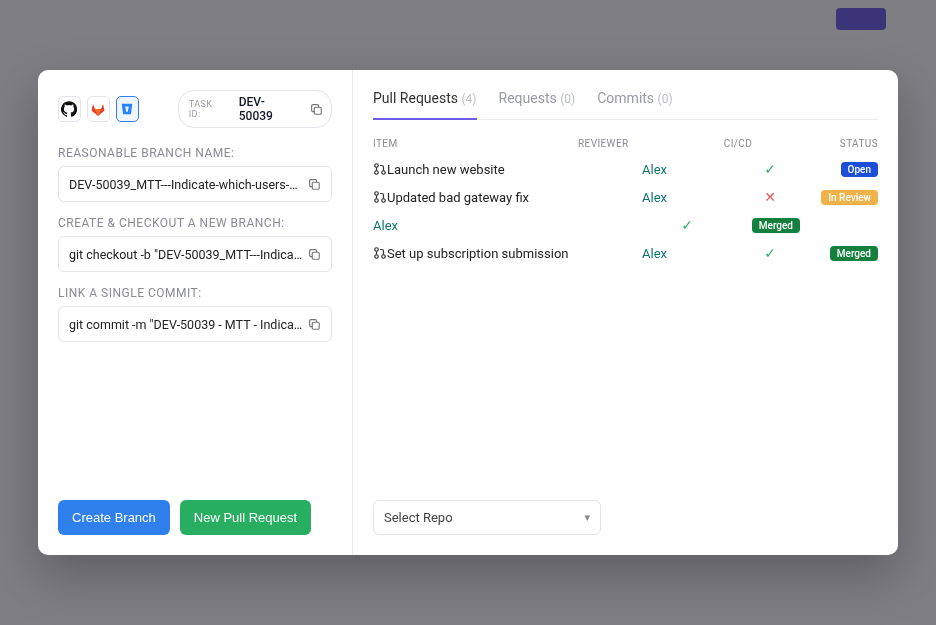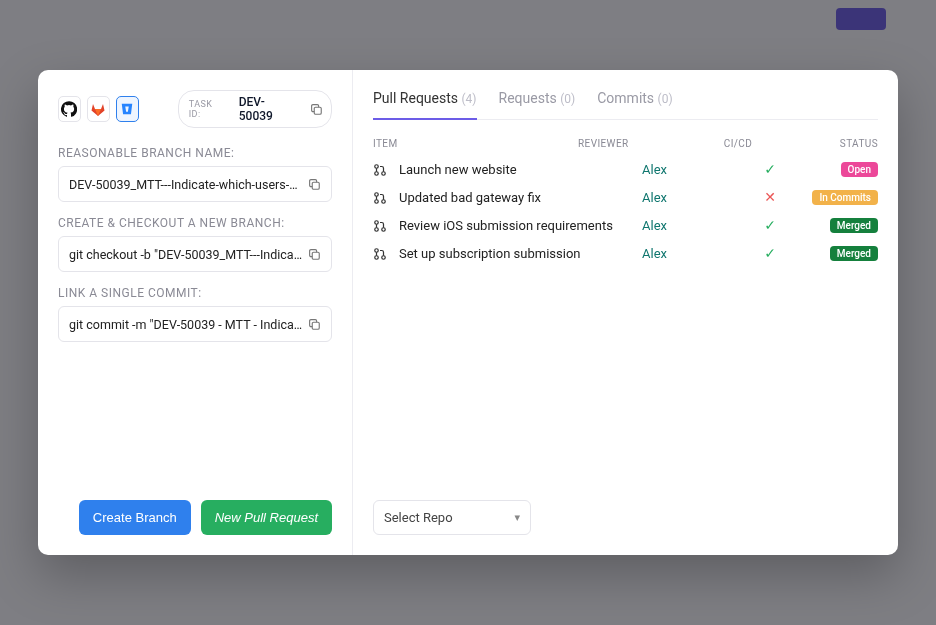--- a/index.html
+++ b/index.html
@@ -96,31 +96,31 @@
     margin-bottom: 14px;
     font-size: 12.5px;
     color:#222;
   }
   .field-text {
     flex:1;
     white-space:nowrap; overflow:hidden; text-overflow:ellipsis;
   }
   .bottom-actions {
     margin-top:auto;
-    display:flex; gap:10px;justify-content:flex-end;
+    display:flex; gap:10px;
   }
   .btn {
     border:none; border-radius:6px;
     padding: 10px 14px;
     font-size: 13px;
     color:#fff; cursor:pointer;
     font-weight:500;
   }
   .btn-blue { background:#2f80ed; }
-  .btn-green { background:#27ae60;font-style:italic; }
+  .btn-green { background:#27ae60; }
 
   
   .tabs {
     display:flex; gap:22px;
     border-bottom:1px solid #ececf1;
     margin-bottom: 12px;
   }
   .tab {
     padding: 0 0 12px 0;
     font-size: 14px;
@@ -142,38 +142,38 @@
     padding: 6px 0;
     font-size: 13px;
   }
   .table-head {
     font-size:10px; letter-spacing:0.4px; color:#8a8a95;
     text-transform:uppercase;
     gap:40px;
   }
   .th-cicd { text-align:center; }
   .th-status { text-align:right; }
-  .item-cell { display:flex; align-items:flex-end; gap:12px; color:#222; }
+  .item-cell { display:flex; align-items:flex-start; gap:0; color:#222; }
   .reviewer-cell { color:#0f766e; }
   .cicd-cell { text-align:center; font-size:14px; }
   .ok { color:#27ae60; }
   .fail { color:#eb5757; }
   .status-cell { display:flex; justify-content:flex-end; }
   .badge {
     font-size:10px; color:#fff;
     padding:2px 7px; border-radius:4px;
     font-weight:500;
   }
-  .badge-open { background:#ec4899; }
+  .badge-open { background:#1d4ed8; }
   .badge-review { background:#f2b24a; }
   .badge-merged { background:#15803d; }
 
   .repo-select {
     margin-top:auto;
-    width:158px;
+    width:228px;
     border:1px solid #e4e4ea; border-radius:6px;
     padding:9px 10px;
     font-size:13px; color:#444;
     display:flex; align-items:center; justify-content:space-between;
     cursor:pointer;
   }
   .chev { color:#888; font-size:11px; }
 
   
   svg { display:block; }
@@ -309,35 +309,24 @@
                 <circle cx="4" cy="12" r="2" fill="none" stroke="#333" stroke-width="1.4"></circle>
                 <circle cx="12" cy="12" r="2" fill="none" stroke="#333" stroke-width="1.4"></circle>
                 <path d="M4 6v4M12 10V6a2 2 0 0 0-2-2H8" fill="none" stroke="#333" stroke-width="1.4"></path>
               </svg>
             </span>
             <span>Updated bad gateway fix</span>
           </div>
           <div class="reviewer-cell">Alex</div>
           <div class="cicd-cell"><span class="fail">✕</span></div>
           <div class="status-cell">
-            <span class="badge badge-review">In Commits</span>
+            <span class="badge badge-review">In Review</span>
           </div>
         </div>
         <div class="table-row">
-          <div class="item-cell">
-            <span>
-              <svg width="14" height="14" viewBox="0 0 16 16">
-                <circle cx="4" cy="4" r="2" fill="none" stroke="#333" stroke-width="1.4"></circle>
-                <circle cx="4" cy="12" r="2" fill="none" stroke="#333" stroke-width="1.4"></circle>
-                <circle cx="12" cy="12" r="2" fill="none" stroke="#333" stroke-width="1.4"></circle>
-                <path d="M4 6v4M12 10V6a2 2 0 0 0-2-2H8" fill="none" stroke="#333" stroke-width="1.4"></path>
-              </svg>
-            </span>
-            <span>Review iOS submission requirements</span>
-          </div>
           <div class="reviewer-cell">Alex</div>
           <div class="cicd-cell"><span class="ok">✓</span></div>
           <div class="status-cell">
             <span class="badge badge-merged">Merged</span>
           </div>
         </div>
         <div class="table-row">
           <div class="item-cell">
             <span>
               <svg width="14" height="14" viewBox="0 0 16 16">

